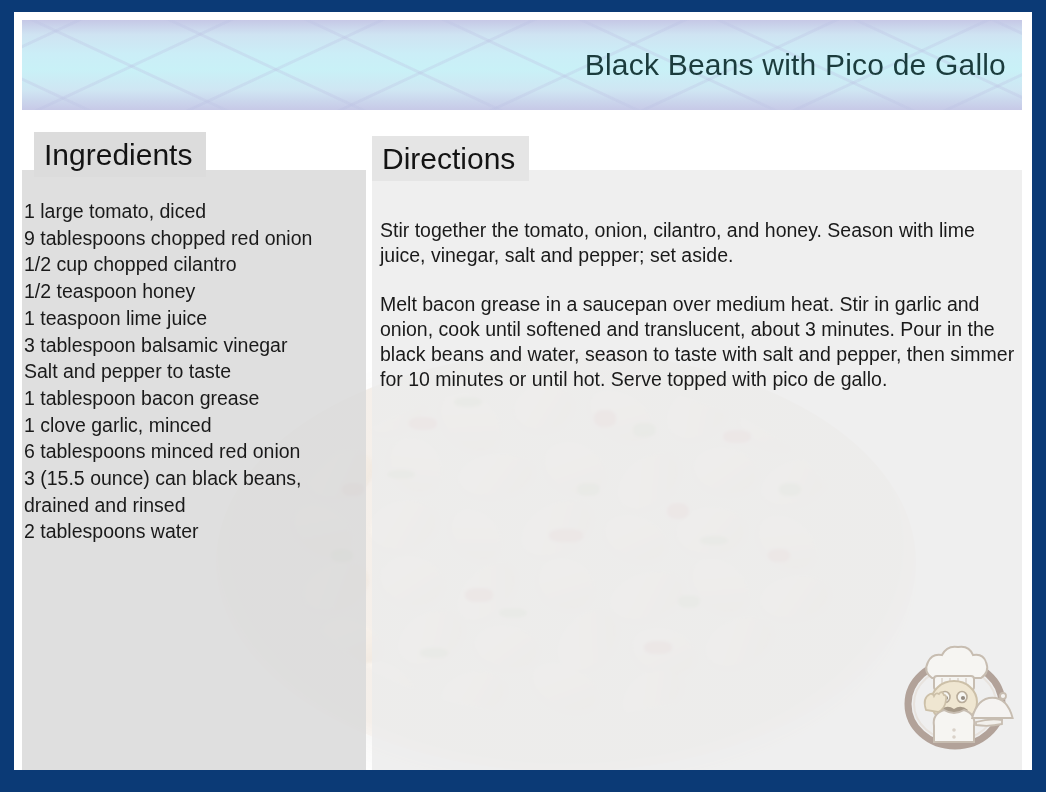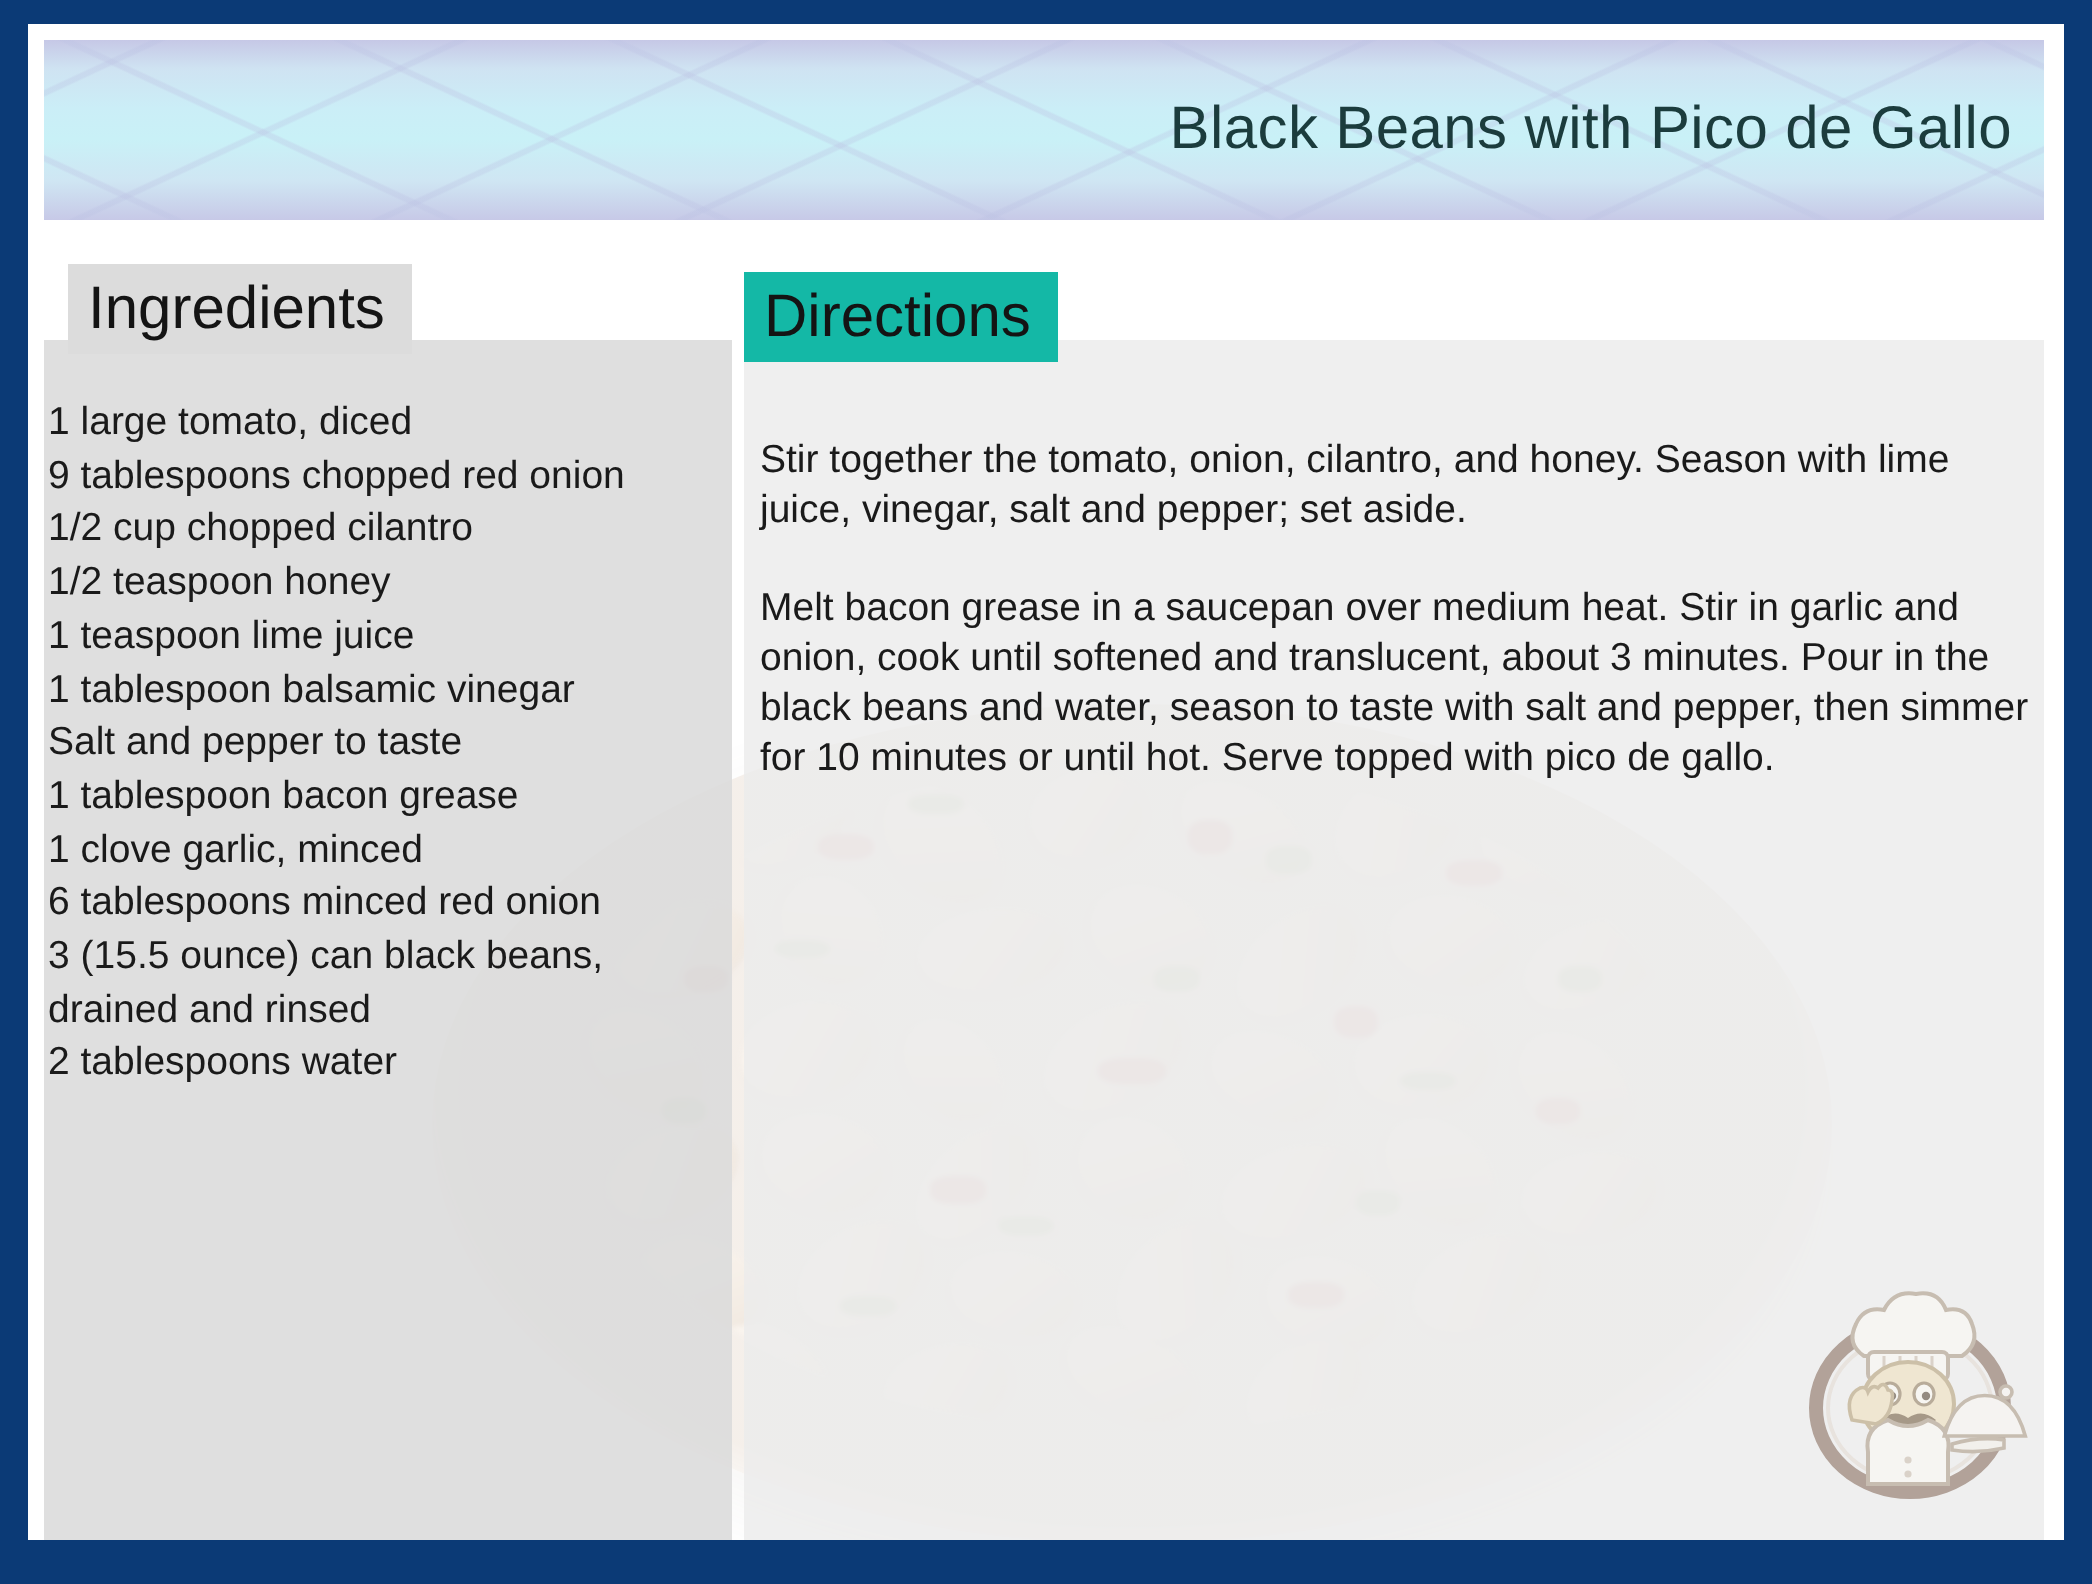--- a/index.html
+++ b/index.html
@@ -158,21 +158,21 @@
     box-sizing: border-box;
     white-space: nowrap;
   }
   .tab-ingredients {
     left: 20px;
     top: 120px;
   }
   .tab-directions {
     left: 358px;
     top: 124px;
-    background: #14b8a6;
+    background: #e5e5e5;
   }
 
   .ing-list {
     position: absolute;
     left: 10px;
     top: 186px;
     width: 340px;
     font-size: 19.5px;
     line-height: 26.7px;
     color: #1a1a1a;
@@ -276,21 +276,21 @@
     </div>
 
     <div class="panel-ingredients"></div>
     <div class="tab tab-ingredients">Ingredients</div>
     <div class="ing-list">
       <div class="ing-item">1 large tomato, diced</div>
       <div class="ing-item">9 tablespoons chopped red onion</div>
       <div class="ing-item">1/2 cup chopped cilantro</div>
       <div class="ing-item">1/2 teaspoon honey</div>
       <div class="ing-item">1 teaspoon lime juice</div>
-      <div class="ing-item">1 tablespoon balsamic vinegar</div>
+      <div class="ing-item">3 tablespoon balsamic vinegar</div>
       <div class="ing-item">Salt and pepper to taste</div>
       <div class="ing-item">1 tablespoon bacon grease</div>
       <div class="ing-item">1 clove garlic, minced</div>
       <div class="ing-item">6 tablespoons minced red onion</div>
       <div class="ing-item wrap">3 (15.5 ounce) can black beans, drained and rinsed</div>
       <div class="ing-item">2 tablespoons water</div>
     </div>
 
     <div class="panel-directions"></div>
     <div class="tab tab-directions">Directions</div>

